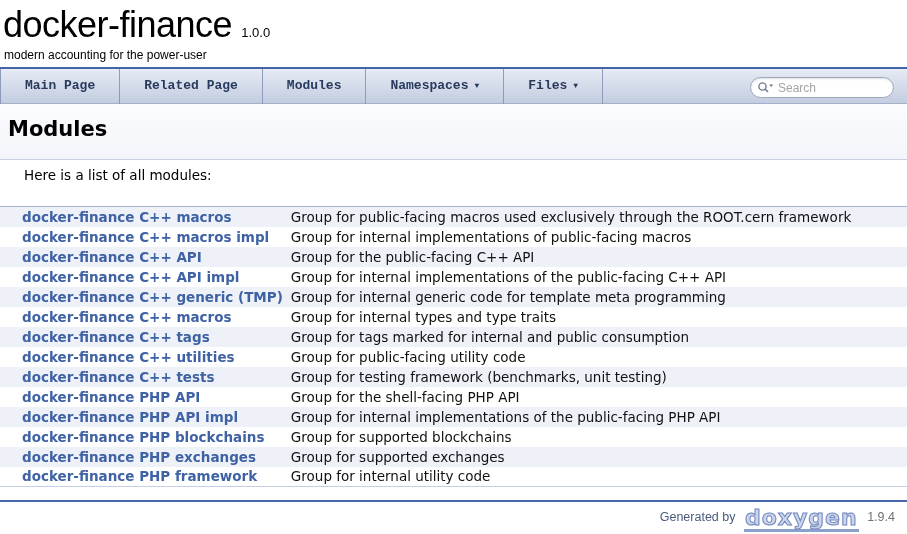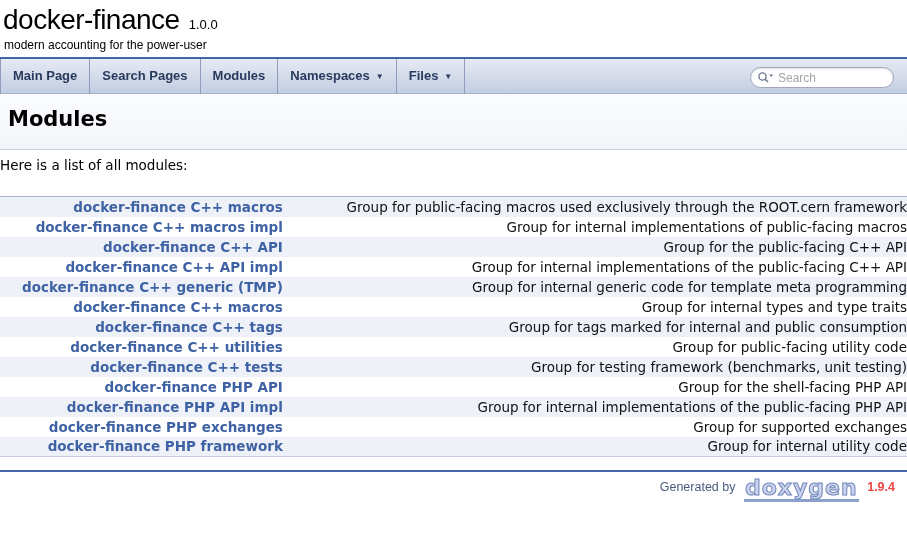--- a/index.html
+++ b/index.html
@@ -1,35 +1,35 @@
 <!DOCTYPE html>
 <html><head>
 <meta charset="utf-8">
 <style>
   * { margin:0; padding:0; box-sizing:border-box; }
   html,body { width:907px; height:534px; overflow:hidden; background:#fff;
               font-family:"DejaVu Sans", sans-serif; }
 
   
   .titlearea { padding:4px 0 2px 3px; }
-  .projectname { font-family:"Liberation Sans", sans-serif; font-size:28px;
+  .projectname { font-family:"Liberation Sans", sans-serif; font-size:36px;
                  letter-spacing:-0.5px; color:#000; font-weight:400;text-align:right; }
   .projectversion { font-family:"Liberation Sans", sans-serif; font-size:13px;
                     color:#000; margin-left:4px; }
   .projectbrief { font-family:"Liberation Sans", sans-serif; font-size:12px;
                   color:#000; padding:2px 8px 3px 1px; }
 
   
   .tabs { position:relative; height:37px; border-top:2px solid #4464A8;
           background:linear-gradient(to bottom,#E6EBF4 0%,#D6DDEB 45%,#C3CDE1 100%);
           border-bottom:1px solid #A5B1C9; }
   .tablist { list-style:none; display:flex; height:35px; }
   .tablist li { height:35px; line-height:34px; border-right:1px solid #8E9CBB; }
   .tablist li:first-child { border-left:1px solid #8E9CBB; }
-  .tab-link { display:block; padding:0 12px; font-family:Liberation Sans, sans-serif;
+  .tab-link { display:block; padding:0 24px; font-family:Liberation Mono, monospace;
               font-weight:bold; font-size:13px; color:#283A5D; text-decoration:none;
               cursor:pointer; }
   .arrow { font-size:8px; margin-left:6px; position:relative; top:-1px; color:#283A5D; }
 
   
   .searchbox { position:absolute; right:13px; top:8px; width:144px; height:21px;
                background:#fff; border:1px solid #A0A8B8; border-radius:11px;
                display:flex; align-items:center; padding:0 8px 0 6px;
                box-shadow:inset 0 1px 2px rgba(120,130,150,.25); }
   .mag { display:flex; align-items:center; cursor:pointer; margin-right:4px; }
@@ -37,61 +37,61 @@
                      font-family:"Liberation Sans", sans-serif; font-size:12px; color:#333; }
   .searchbox input::placeholder { color:#A3A3A3; }
 
   
   .header { height:56px; background:linear-gradient(to bottom,#FBFCFE 0%,#F3F5FA 100%);
             border-bottom:1px solid #C8D1E2; padding:13px 8px; }
   .header .title { font-size:21px; font-weight:bold; color:#000; }
 
   
   .contents { padding-top:7px; }
-  .textblock { font-size:13.5px; color:#000; padding-left:0; }
+  .textblock { font-size:13.5px; color:#000; padding-left:24px; }
   table.directory { width:100%; border-collapse:collapse; margin-top:23px;
                     border-top:1px solid #A6B4D2; border-bottom:1px solid #C6CFE2;
                     font-size:13.5px; }
-  table.directory tr { height:20px;text-align:right; }
+  table.directory tr { height:20px; }
   table.directory tr:nth-child(odd) { background:#EEF1F8; }
   td.entry { width:275px; padding-left:22px; white-space:nowrap; vertical-align:middle; }
   td.entry a { color:#3E62A4; font-weight:bold; text-decoration:none; cursor:pointer; }
   td.desc { padding-left:8px; color:#111; vertical-align:middle; white-space:nowrap; }
 
   
   hr.footer-hr { border:none; border-top:2px solid #4767A9; margin-top:13px; }
   address.footer { font-style:normal; text-align:right; padding:5px 12px 0 0;
                    font-family:"Liberation Sans", sans-serif; font-size:12.5px;
                    color:#4A5A7E; }
   .doxylogo { display:inline-block; font-family:"DejaVu Sans", sans-serif;
               font-weight:bold; font-size:22px; line-height:22px; letter-spacing:1px;
               color:#CBD5ED; -webkit-text-stroke:1px #7589BD;
               text-shadow:0 0 1px #7589BD;
               border-bottom:3px solid #8CA0CC; margin:0 5px; padding:0 1px 0 1px;
               vertical-align:-4px; cursor:pointer; }
-  .genver { color:#ef4444;font-weight:bold; }
+  .genver { color:#737373; }
 </style>
 </head>
 <body>
 
 <div class="titlearea">
   <div>
     <span class="projectname">docker-finance</span>
     <span class="projectversion">1.0.0</span>
   </div>
   <div class="projectbrief">modern accounting for the power-user</div>
 </div>
 
 <div class="tabs">
   <ul class="tablist">
       <li>
         <a class="tab-link"><span>Main Page</span></a>
       </li>
       <li>
-        <a class="tab-link"><span>Search Pages</span></a>
+        <a class="tab-link"><span>Related Page</span></a>
       </li>
       <li>
         <a class="tab-link"><span>Modules</span></a>
       </li>
       <li>
         <a class="tab-link"><span>Namespaces</span><span class="arrow">▼</span></a>
       </li>
       <li>
         <a class="tab-link"><span>Files</span><span class="arrow">▼</span></a>
       </li>
@@ -154,20 +154,24 @@
         </tr>
         <tr>
           <td class="entry"><a>docker-finance PHP API</a></td>
           <td class="desc">Group for the shell-facing PHP API</td>
         </tr>
         <tr>
           <td class="entry"><a>docker-finance PHP API impl</a></td>
           <td class="desc">Group for internal implementations of the public-facing PHP API</td>
         </tr>
         <tr>
+          <td class="entry"><a>docker-finance PHP blockchains</a></td>
+          <td class="desc">Group for supported blockchains</td>
+        </tr>
+        <tr>
           <td class="entry"><a>docker-finance PHP exchanges</a></td>
           <td class="desc">Group for supported exchanges</td>
         </tr>
         <tr>
           <td class="entry"><a>docker-finance PHP framework</a></td>
           <td class="desc">Group for internal utility code</td>
         </tr>
       </tbody>
   </table>
 </div>

